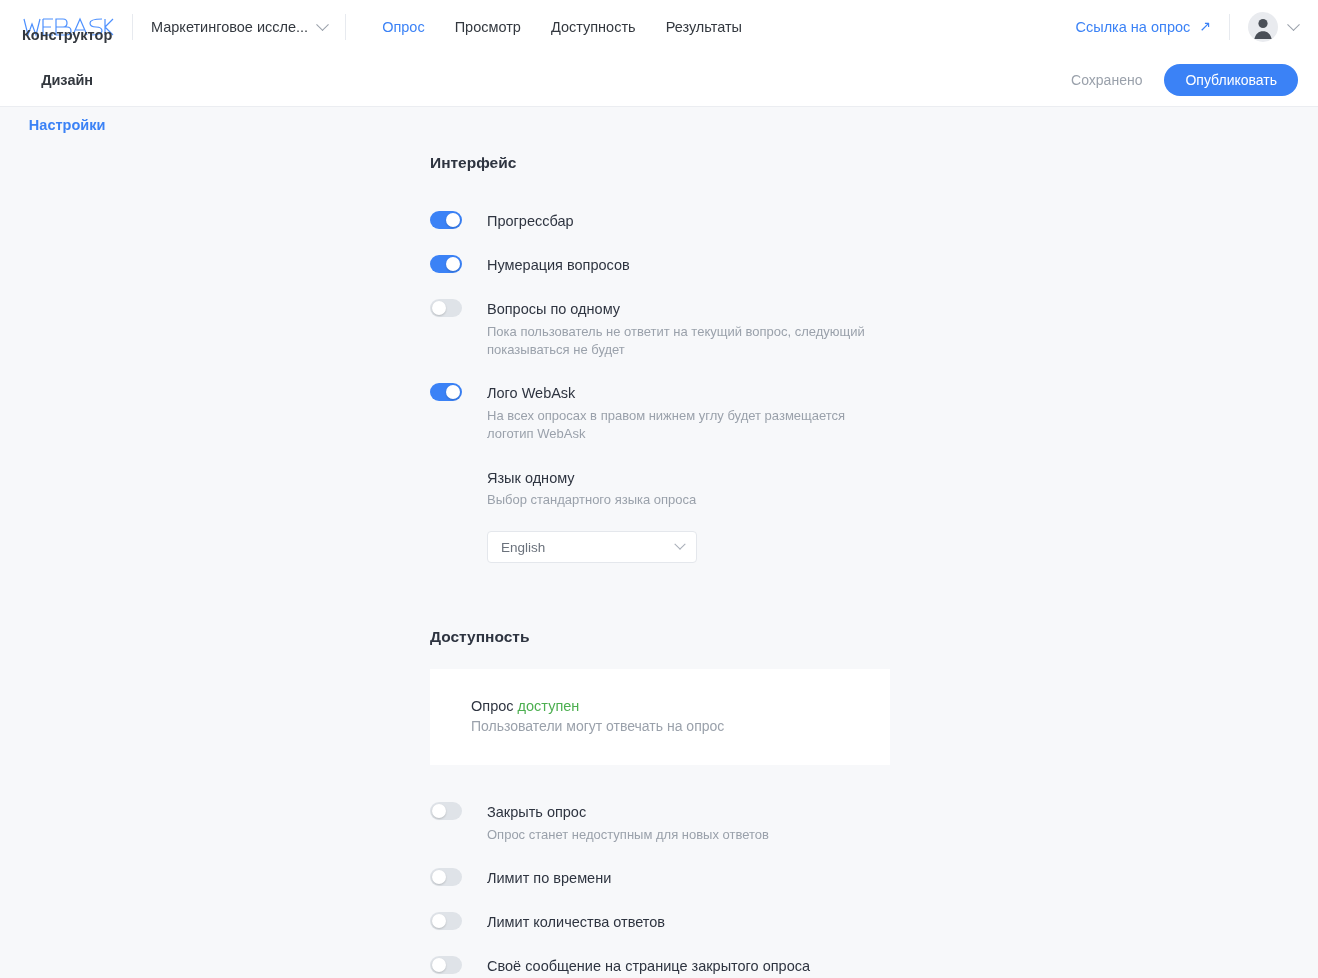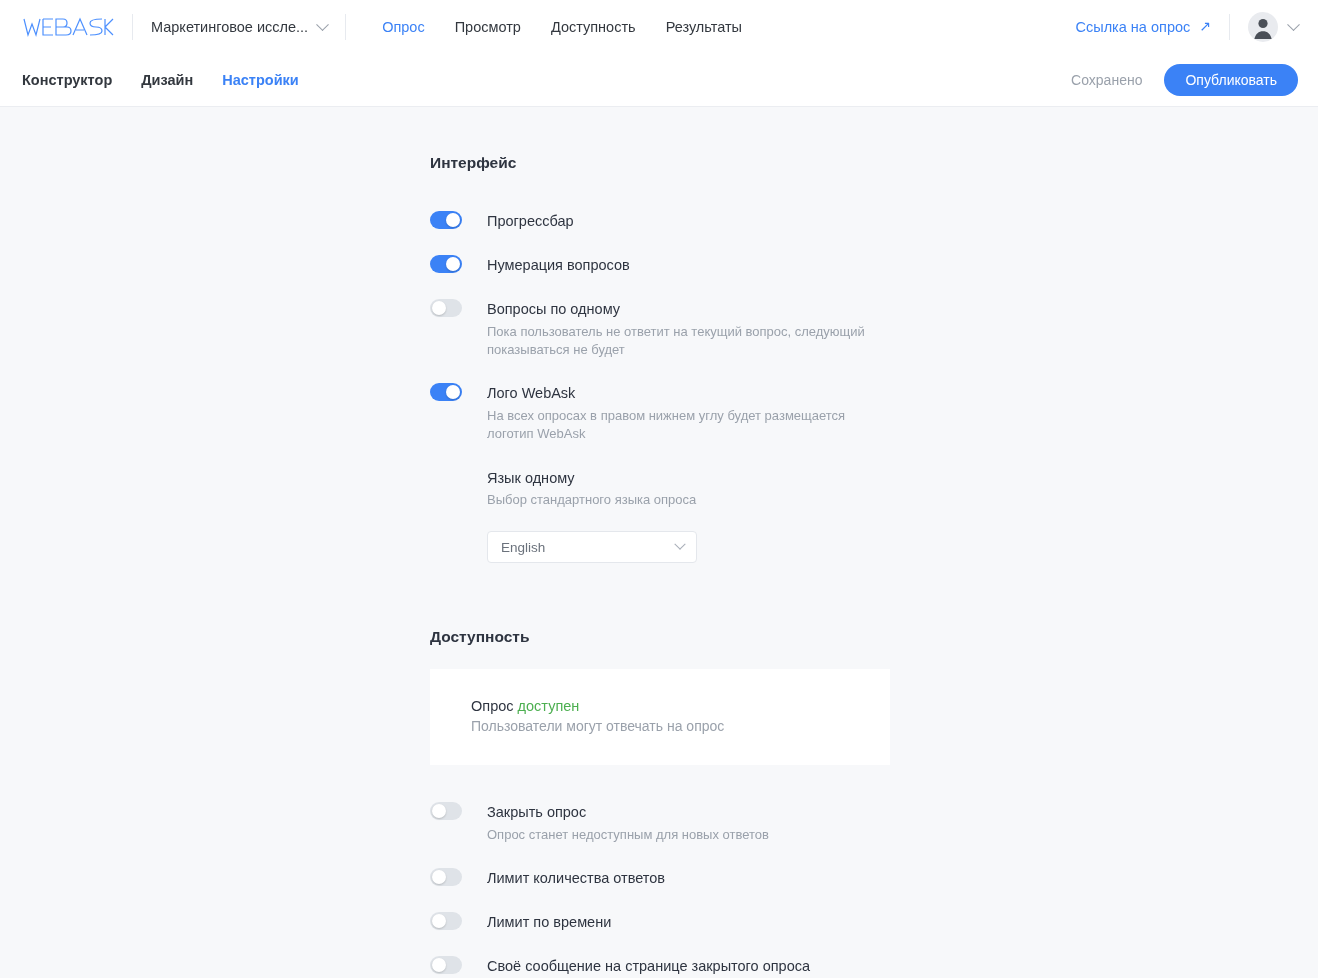--- a/index.html
+++ b/index.html
@@ -112,20 +112,21 @@
     background: #ffffff;
     border-bottom: 1px solid #ebedf1;
     display: flex;
     align-items: center;
     padding: 0 20px 0 22px;
   }
   .sub-tabs {
     display: flex;
     align-items: center;
     gap: 29px;
+    flex-direction: column;
   }
   .sub-tabs .tab {
     font-size: 14.5px;
     font-weight: 700;
     color: #33383f;
     cursor: pointer;
     white-space: nowrap;
   }
   .sub-tabs .tab.active { color: #3b82f6; }
 
@@ -389,30 +390,30 @@
         <div class="opt-label">Закрыть опрос</div>
         <div class="opt-desc">Опрос станет недоступным для новых ответов</div>
       </div>
     </div>
 
     <div class="opt-row" style="margin-bottom:25px">
       <div class="toggle">
           <span class="knob"></span>
         </div>
       <div class="opt-body">
-        <div class="opt-label">Лимит количества ответов</div>
+        <div class="opt-label">Лимит по времени</div>
       </div>
     </div>
 
     <div class="opt-row" style="margin-bottom:25px">
       <div class="toggle">
           <span class="knob"></span>
         </div>
       <div class="opt-body">
-        <div class="opt-label">Лимит по времени</div>
+        <div class="opt-label">Лимит количества ответов</div>
       </div>
     </div>
 
     <div class="opt-row" style="margin-bottom:25px">
       <div class="toggle">
           <span class="knob"></span>
         </div>
       <div class="opt-body">
         <div class="opt-label">Своё сообщение на странице закрытого опроса</div>
       </div>

